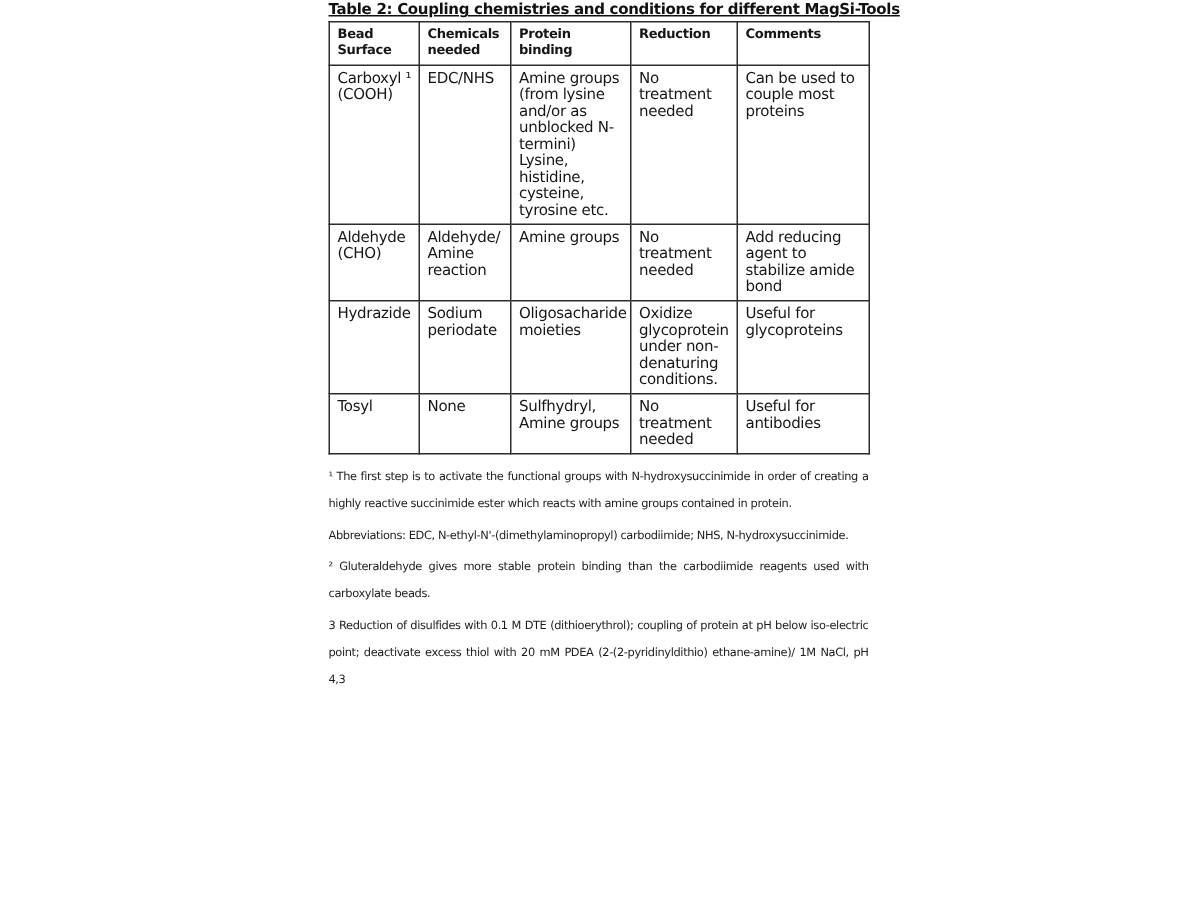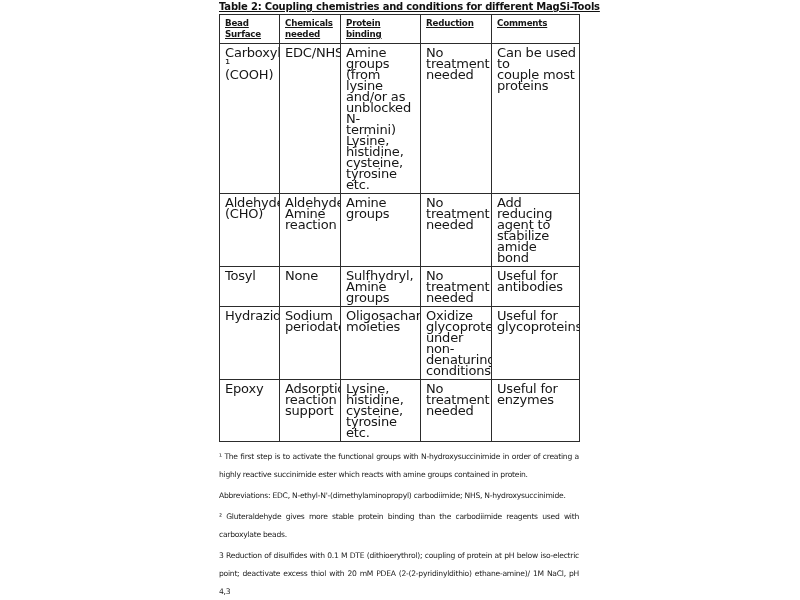--- a/index.html
+++ b/index.html
@@ -30,31 +30,30 @@
   table.coupling {
     border-collapse: collapse;
     table-layout: fixed;
     width: 360px;
   }
   table.coupling th,
   table.coupling td {
     border: 1px solid #2c2c2c;
     vertical-align: top;
     text-align: left;
-    font-size: 13px;
+    font-size: 10px;
     line-height: 11px;
     letter-spacing: -0.2px;
     padding: 3px 3px 3px 5px;
     white-space: pre-line;
     overflow: hidden;
   }
   table.coupling th {
     font-weight: bold;
     font-size: 8.7px;
-    text-decoration: underline;
   }
   .footnotes {
     margin-top: 6px;
     width: 360px;
   }
   .fn {
     font-size: 7.6px;
     letter-spacing: -0.25px;
     line-height: 18px;
     text-align: justify;
@@ -118,56 +117,42 @@
 reaction</td>
         <td>Amine groups</td>
         <td>No treatment
 needed</td>
         <td>Add reducing
 agent to
 stabilize amide
 bond</td>
       </tr>
       <tr>
-        <td>Tosyl</td>
-        <td>None</td>
-        <td>Sulfhydryl,
-Amine groups</td>
-        <td>No treatment
-needed</td>
-        <td>Useful for
-antibodies</td>
-      </tr>
-      <tr>
         <td>Hydrazide</td>
         <td>Sodium
 periodate</td>
         <td>Oligosacharide
 moieties</td>
         <td>Oxidize
 glycoprotein
 under non-
 denaturing
 conditions.</td>
         <td>Useful for
 glycoproteins</td>
       </tr>
       <tr>
-        <td>Epoxy</td>
-        <td>Adsorption/
-reaction
-support</td>
-        <td>Lysine,
-histidine,
-cysteine,
-tyrosine etc.</td>
+        <td>Tosyl</td>
+        <td>None</td>
+        <td>Sulfhydryl,
+Amine groups</td>
         <td>No treatment
 needed</td>
         <td>Useful for
-enzymes</td>
+antibodies</td>
       </tr>
     </tbody>
   </table>
 
   <div class="footnotes">
     <p class="fn italic">¹ The first step is to activate the functional groups with N-hydroxysuccinimide in order of creating a highly reactive succinimide ester which reacts with amine groups contained in protein.</p>
     <p class="fn italic">Abbreviations: EDC, N-ethyl-N'-(dimethylaminopropyl) carbodiimide; NHS, N-hydroxysuccinimide.</p>
     <p class="fn italic">² Gluteraldehyde gives more stable protein binding than the carbodiimide reagents used with carboxylate beads.</p>
     <p class="fn">3 Reduction of disulfides with 0.1 M DTE (dithioerythrol); coupling of protein at pH below iso-electric point; deactivate excess thiol with 20 mM PDEA (2-(2-pyridinyldithio) ethane-amine)/ 1M NaCl, pH 4,3</p>
   </div>

